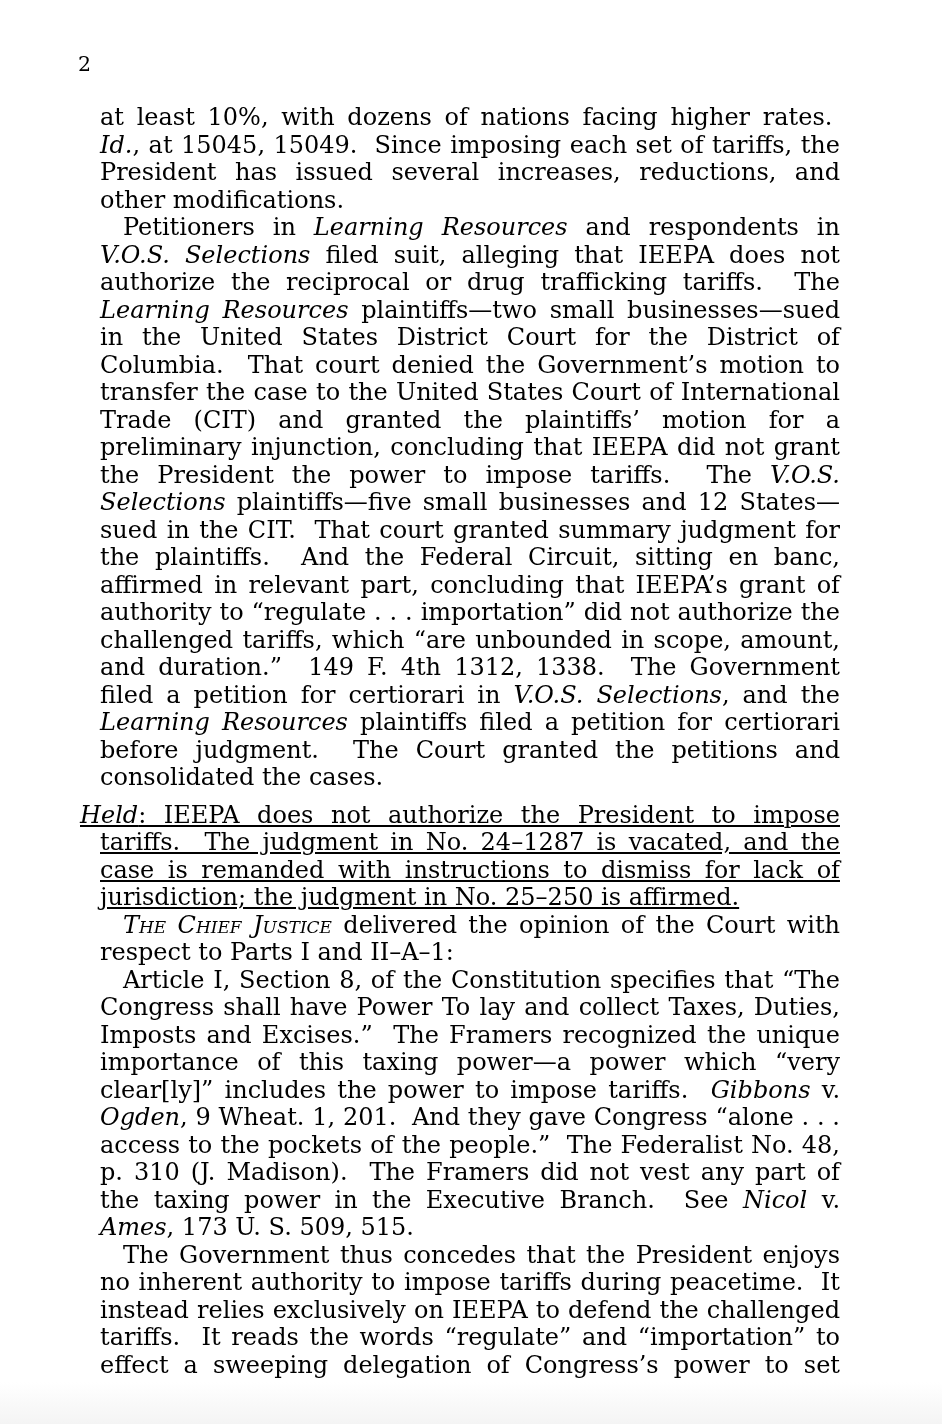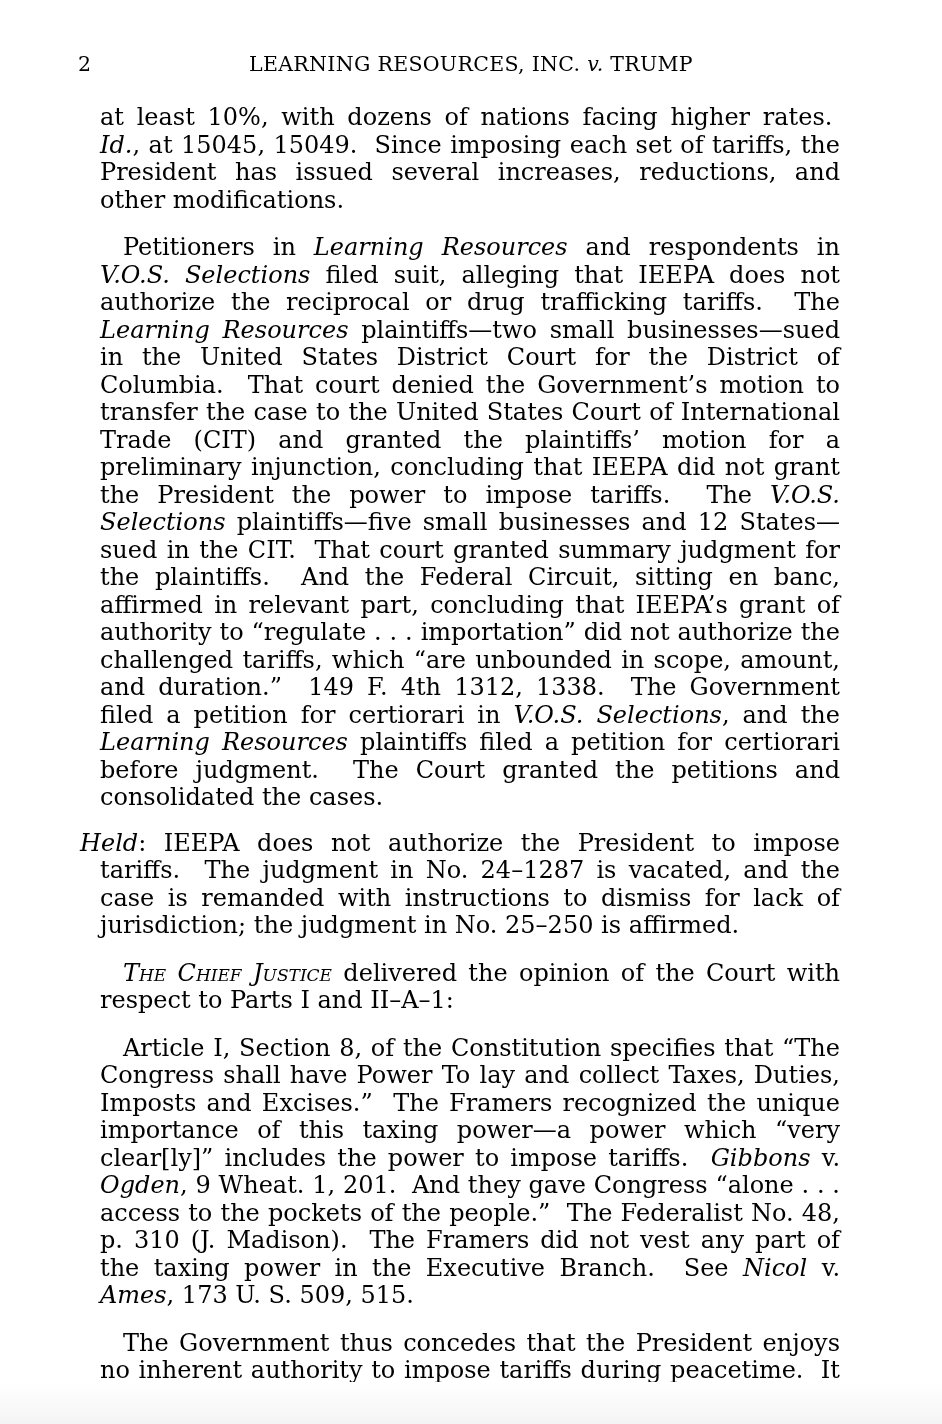--- a/index.html
+++ b/index.html
@@ -43,45 +43,45 @@
     font-size: 24px;
     line-height: 27.5px;
     text-align: justify;
     hyphens: auto;
     -webkit-hyphens: auto;
   }
   .doc-body p {
     margin: 0 0 0 20px;          
     padding: 0;
   }
-  .doc-body p.indent { text-indent: 23px; margin-top: 20px; }
+  .doc-body p.indent { text-indent: 23px; }
   .doc-body p.continuation { text-indent: 0; }
   .doc-body p.hanging {
-    margin-top: 18px;            
+    margin-top: 10px;            
     text-indent: -20px;          
+    text-decoration: underline;
   }
   .doc-body p.justify-last { text-align-last: justify; }
   .it { font-style: italic; }
   .sc { font-variant-caps: small-caps; font-style: italic; }
   .footer-strip {
     position: absolute;
     left: 0;
     right: 0;
     bottom: 0;
     height: 42px;
     background: linear-gradient(#ffffff, #f4f4f4);
   }
 </style>
 </head>
 <body>
 
 <div class="page">
   <div class="header">
     <span class="pagenum">2</span>
-    <div class="case-title"><span>LEARNING RESOURCES, INC. </span><span class="it">v.</span><span> TRUMP</span></div>
   </div>
   <div class="doc-body" id="doc-body">
       <p class="continuation"><span>at least 10%, with dozens of nations facing higher rates.&nbsp; </span><span class="it">Id.</span><span>, at 15045, 15049.&nbsp; Since imposing each set of tariffs, the President has issued several increases, reductions, and other modifications.</span></p>
       <p class="indent"><span>Petitioners in </span><span class="it">Learning Resources</span><span> and respondents in </span><span class="it">V.O.S. Selections</span><span> filed suit, alleging that IEEPA does not authorize the reciprocal or drug trafficking tariffs.&nbsp; The </span><span class="it">Learning Resources</span><span> plaintiffs—two small businesses—sued in the United States District Court for the District of Columbia.&nbsp; That court denied the Government’s motion to transfer the case to the United States Court of International Trade (CIT) and granted the plaintiffs’ motion for a preliminary injunction, concluding that IEEPA did not grant the President the power to impose tariffs.&nbsp; The </span><span class="it">V.O.S. Selections</span><span> plaintiffs—five small businesses and 12 States—sued in the CIT.&nbsp; That court granted summary judgment for the plaintiffs.&nbsp; And the Federal Circuit, sitting en banc, affirmed in relevant part, concluding that IEEPA’s grant of authority to “regulate . . . importation” did not authorize the challenged tariffs, which “are unbounded in scope, amount, and duration.”&nbsp; 149 F. 4th 1312, 1338.&nbsp; The Government filed a petition for certiorari in </span><span class="it">V.O.S. Selections</span><span>, and the </span><span class="it">Learning Resources</span><span> plaintiffs filed a petition for certiorari before judgment.&nbsp; The Court granted the petitions and consolidated the cases.</span></p>
       <p class="hanging"><span class="it">Held</span><span>: IEEPA does not authorize the President to impose tariffs.&nbsp; The judgment in No. 24–1287 is vacated, and the case is remanded with instructions to dismiss for lack of jurisdiction; the judgment in No. 25–250 is affirmed.</span></p>
       <p class="indent"><span class="sc">The Chief Justice</span><span> delivered the opinion of the Court with respect to Parts I and II–A–1:</span></p>
       <p class="indent"><span>Article I, Section 8, of the Constitution specifies that “The Congress shall have Power To lay and collect Taxes, Duties, Imposts and Excises.”&nbsp; The Framers recognized the unique importance of this taxing power—a power which “very clear[ly]” includes the power to impose tariffs.&nbsp; </span><span class="it">Gibbons</span><span> v. </span><span class="it">Ogden</span><span>, 9 Wheat. 1, 201.&nbsp; And they gave Congress “alone . . . access to the pockets of the people.”&nbsp; The Federalist No. 48, p. 310 (J. Madison).&nbsp; The Framers did not vest any part of the taxing power in the Executive Branch.&nbsp; See </span><span class="it">Nicol</span><span> v. </span><span class="it">Ames</span><span>, 173 U. S. 509, 515.</span></p>
       <p class="indent justify-last"><span>The Government thus concedes that the President enjoys no inherent authority to impose tariffs during peacetime.&nbsp; It instead relies exclusively on IEEPA to defend the challenged tariffs.&nbsp; It reads the words “regulate” and “importation” to effect a sweeping delegation of Congress’s power to set tariff policy—authorizing the President to impose tariffs of unlimited amount and duration, on any product from any</span></p>
     </div>
   <div class="footer-strip"></div>

